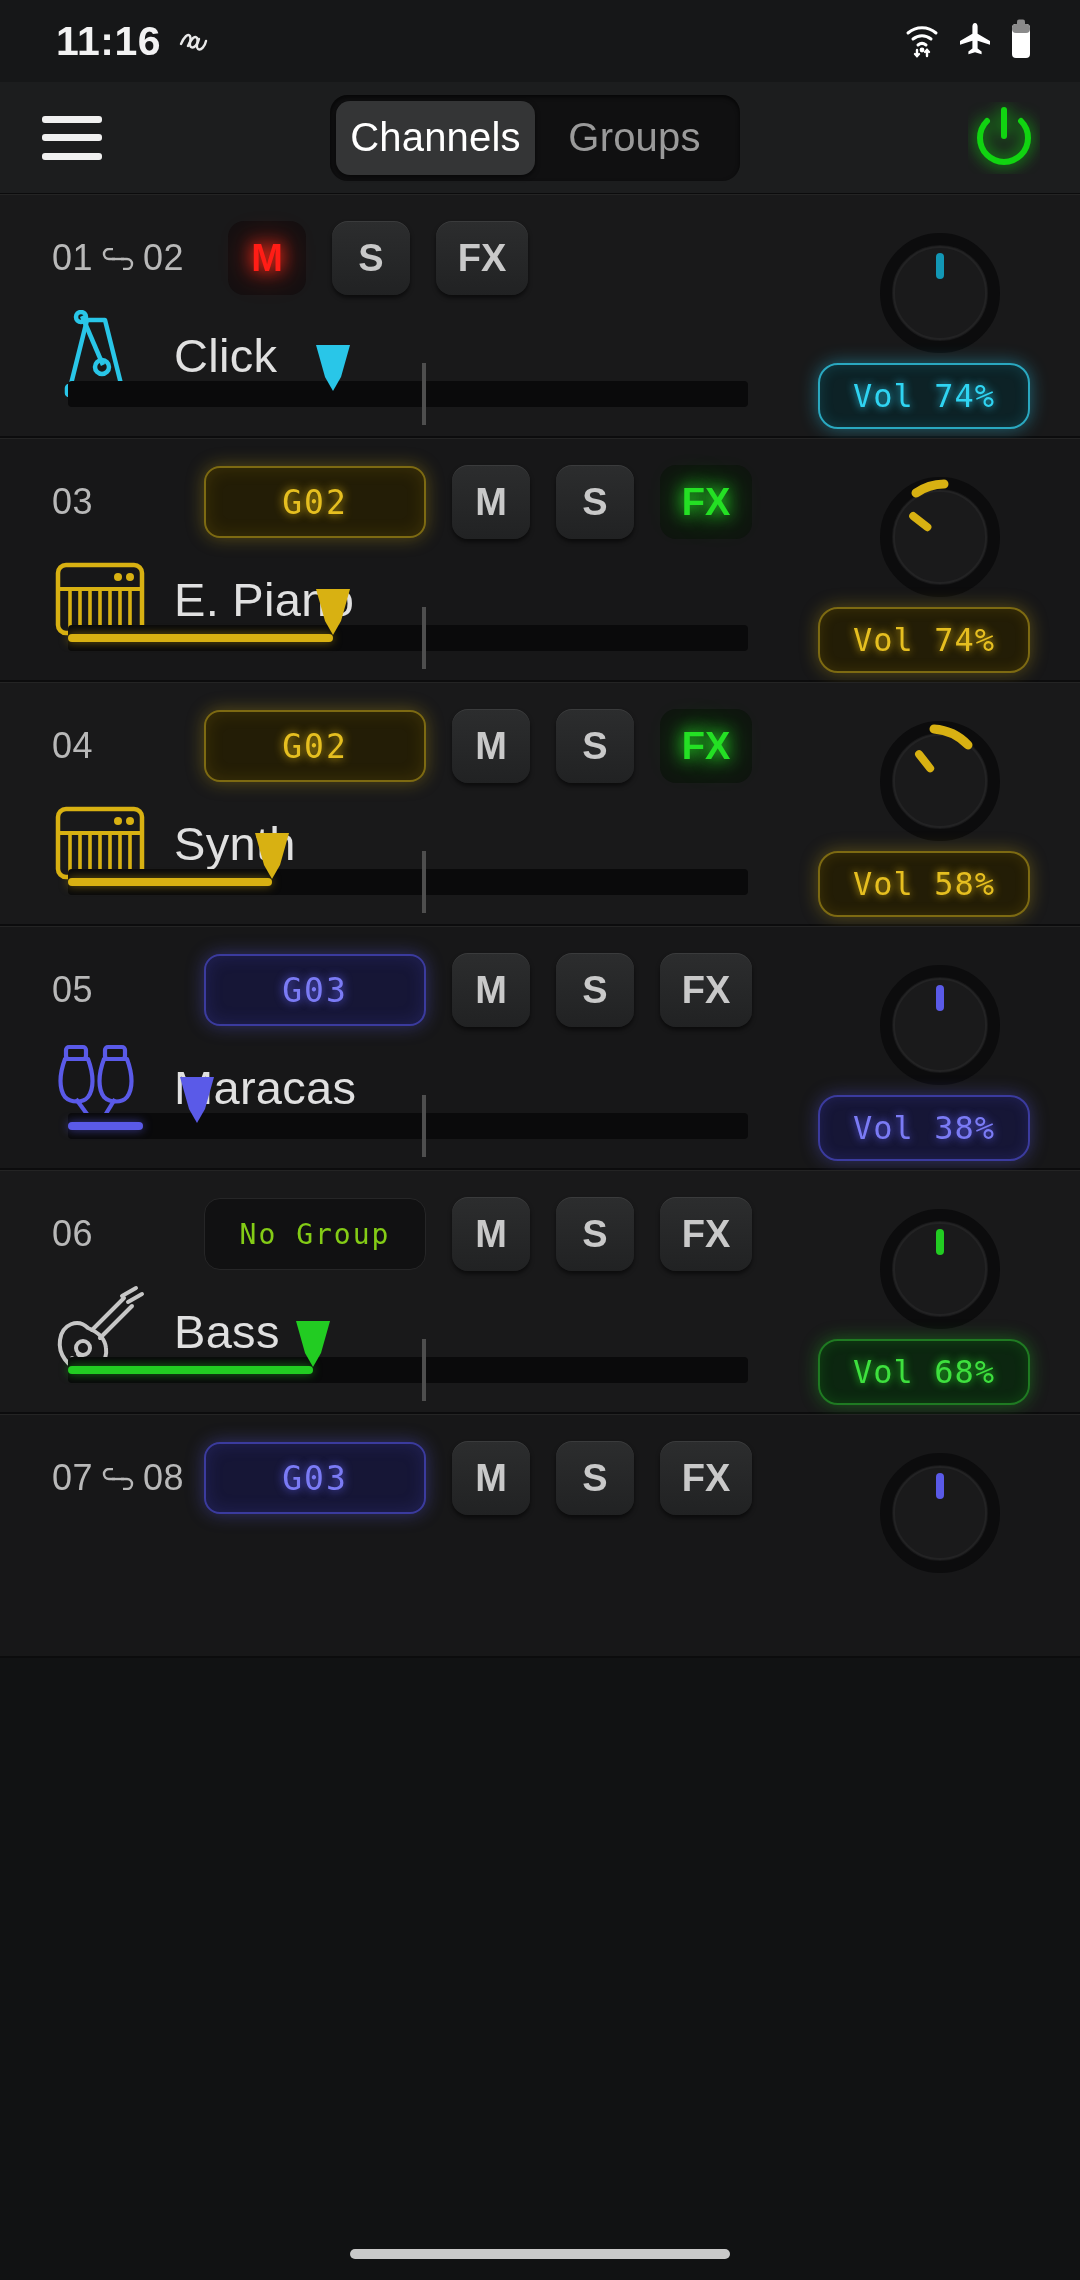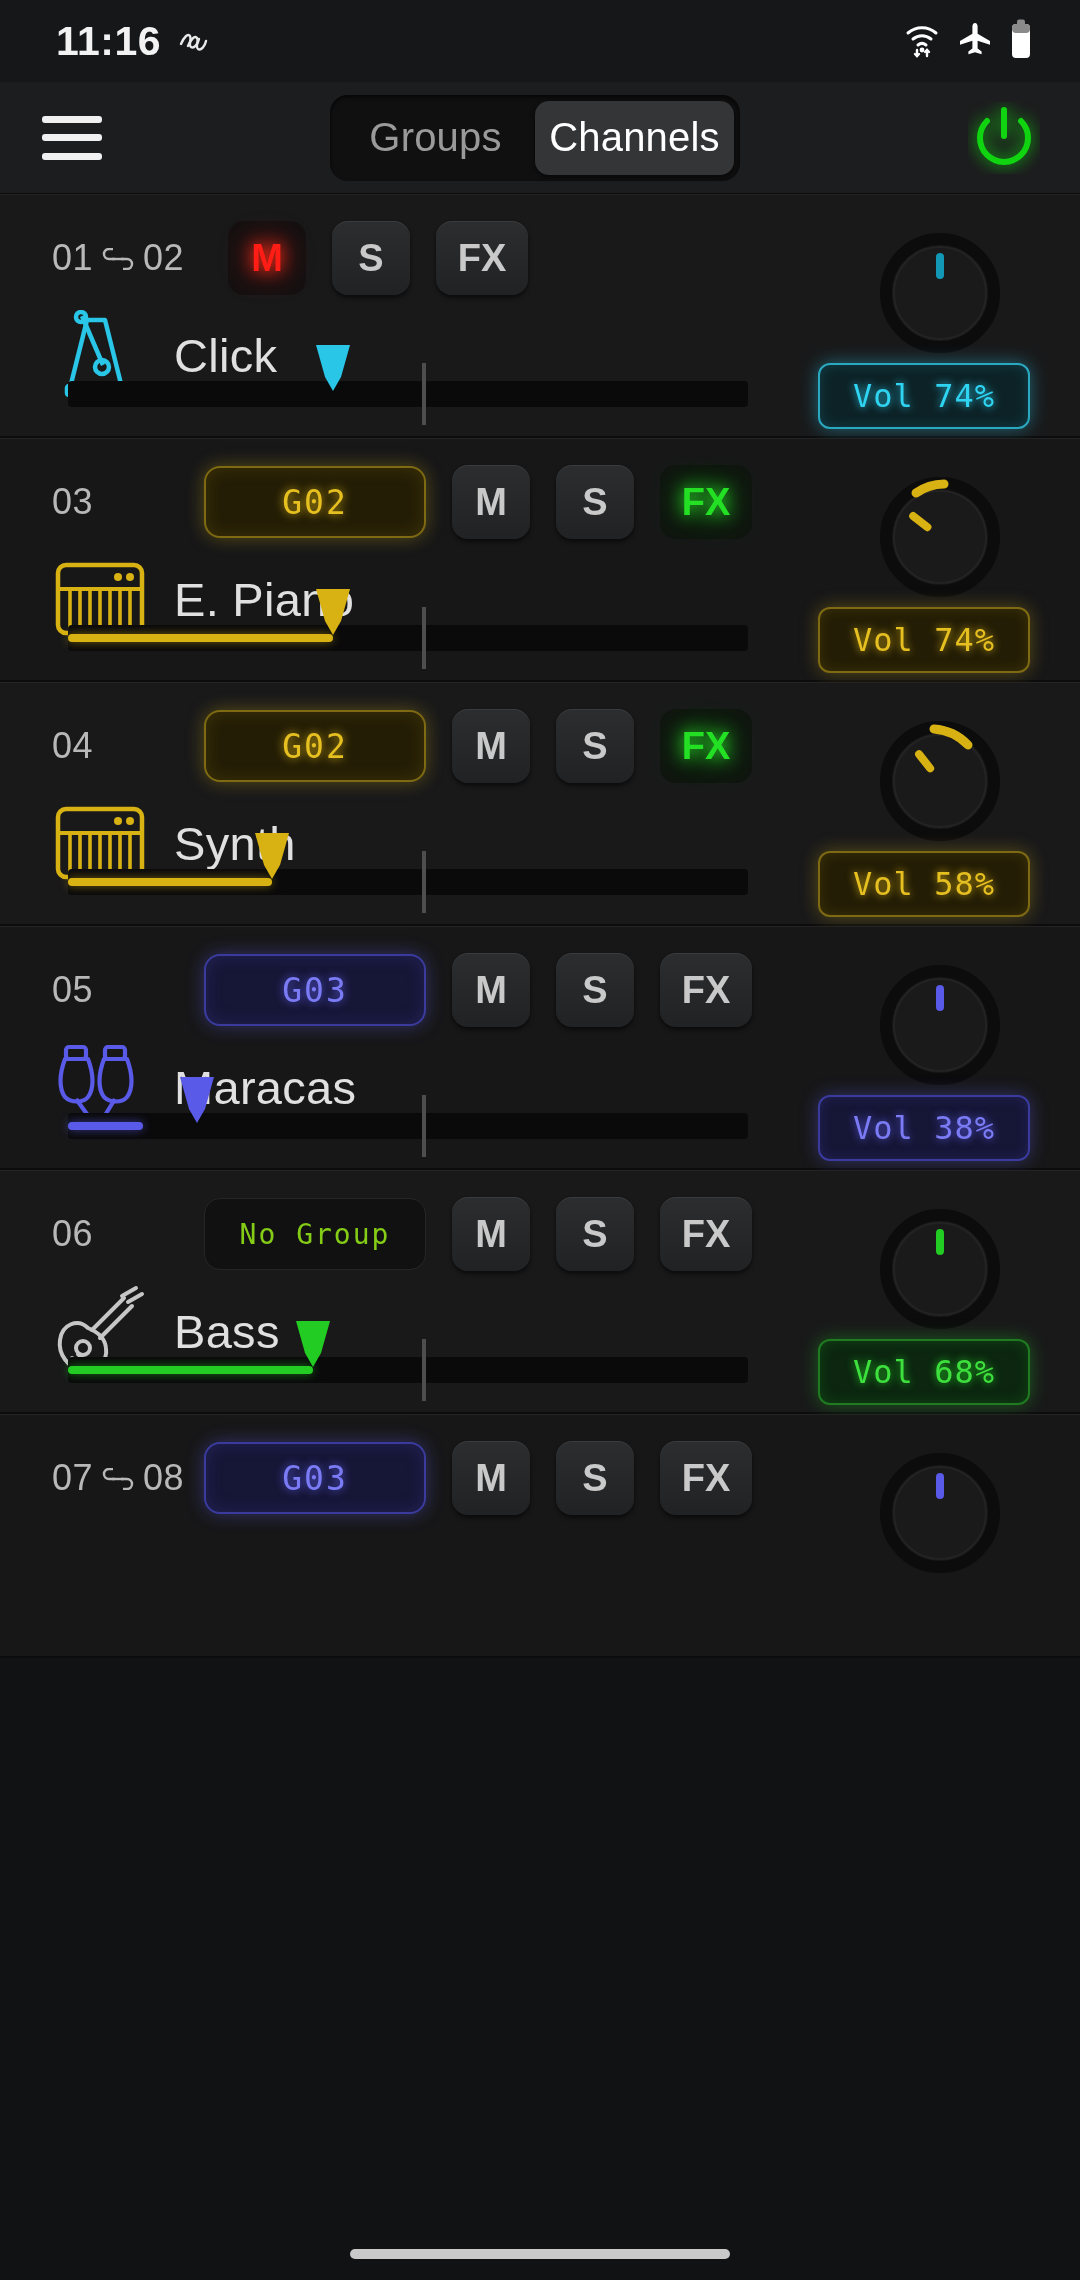--- a/index.html
+++ b/index.html
@@ -100,21 +100,21 @@
   .ftrack { position: absolute; left: 0; top: 0; width: 100%; height: 26px; background: #0a0a0b; border-radius: 4px; }
   .ffill { position: absolute; left: 0; top: 9px; height: 8px; border-radius: 4px; }
   .fdetent { position: absolute; top: -18px; width: 4px; height: 62px; background: #4e4e4e; }
   .fhandle {
     position: absolute; top: -36px; width: 40px; height: 46px;
     transform: translateX(-50%);
   }
 
   .volbadge {
     position: absolute; right: 50px; top: 168px;
-    width: 212px; height: 66px; border-radius: 12px;
+    width: 212px; height: 66px; border-radius: 20px;
     display: flex; align-items: center; justify-content: center;
     font-family: "DejaVu Sans Mono", monospace; font-size: 32px; letter-spacing: 1px;
   }
 
   
   .navbar { position: absolute; left:0; right:0; bottom: 0; height: 52px; background:#111213; display:flex; align-items:center; justify-content:center; }
   .navpill { width: 380px; height: 10px; border-radius: 6px; background: #c9c9c9; }
 </style>
 </head>
 <body>
@@ -165,22 +165,22 @@
     </div>
   </div>
 
   <div class="header">
     <div class="hamburger">
       <span></span>
         <span></span>
         <span></span>
     </div>
     <div class="segctl">
+      <div class="seg active">Channels</div>
       <div class="seg">Groups</div>
-      <div class="seg active">Channels</div>
     </div>
     <div class="power">
       <svg width="72" height="72" viewBox="0 0 72 72">
         <g fill="none" stroke="#11d411" stroke-width="6" stroke-linecap="round" style="filter: drop-shadow(0 0 8px #11d411)">
           <path d="M19 19a24 24 0 1 0 34 0"></path>
           <path d="M36 8v26"></path>
         </g>
       </svg>
     </div>
   </div>

